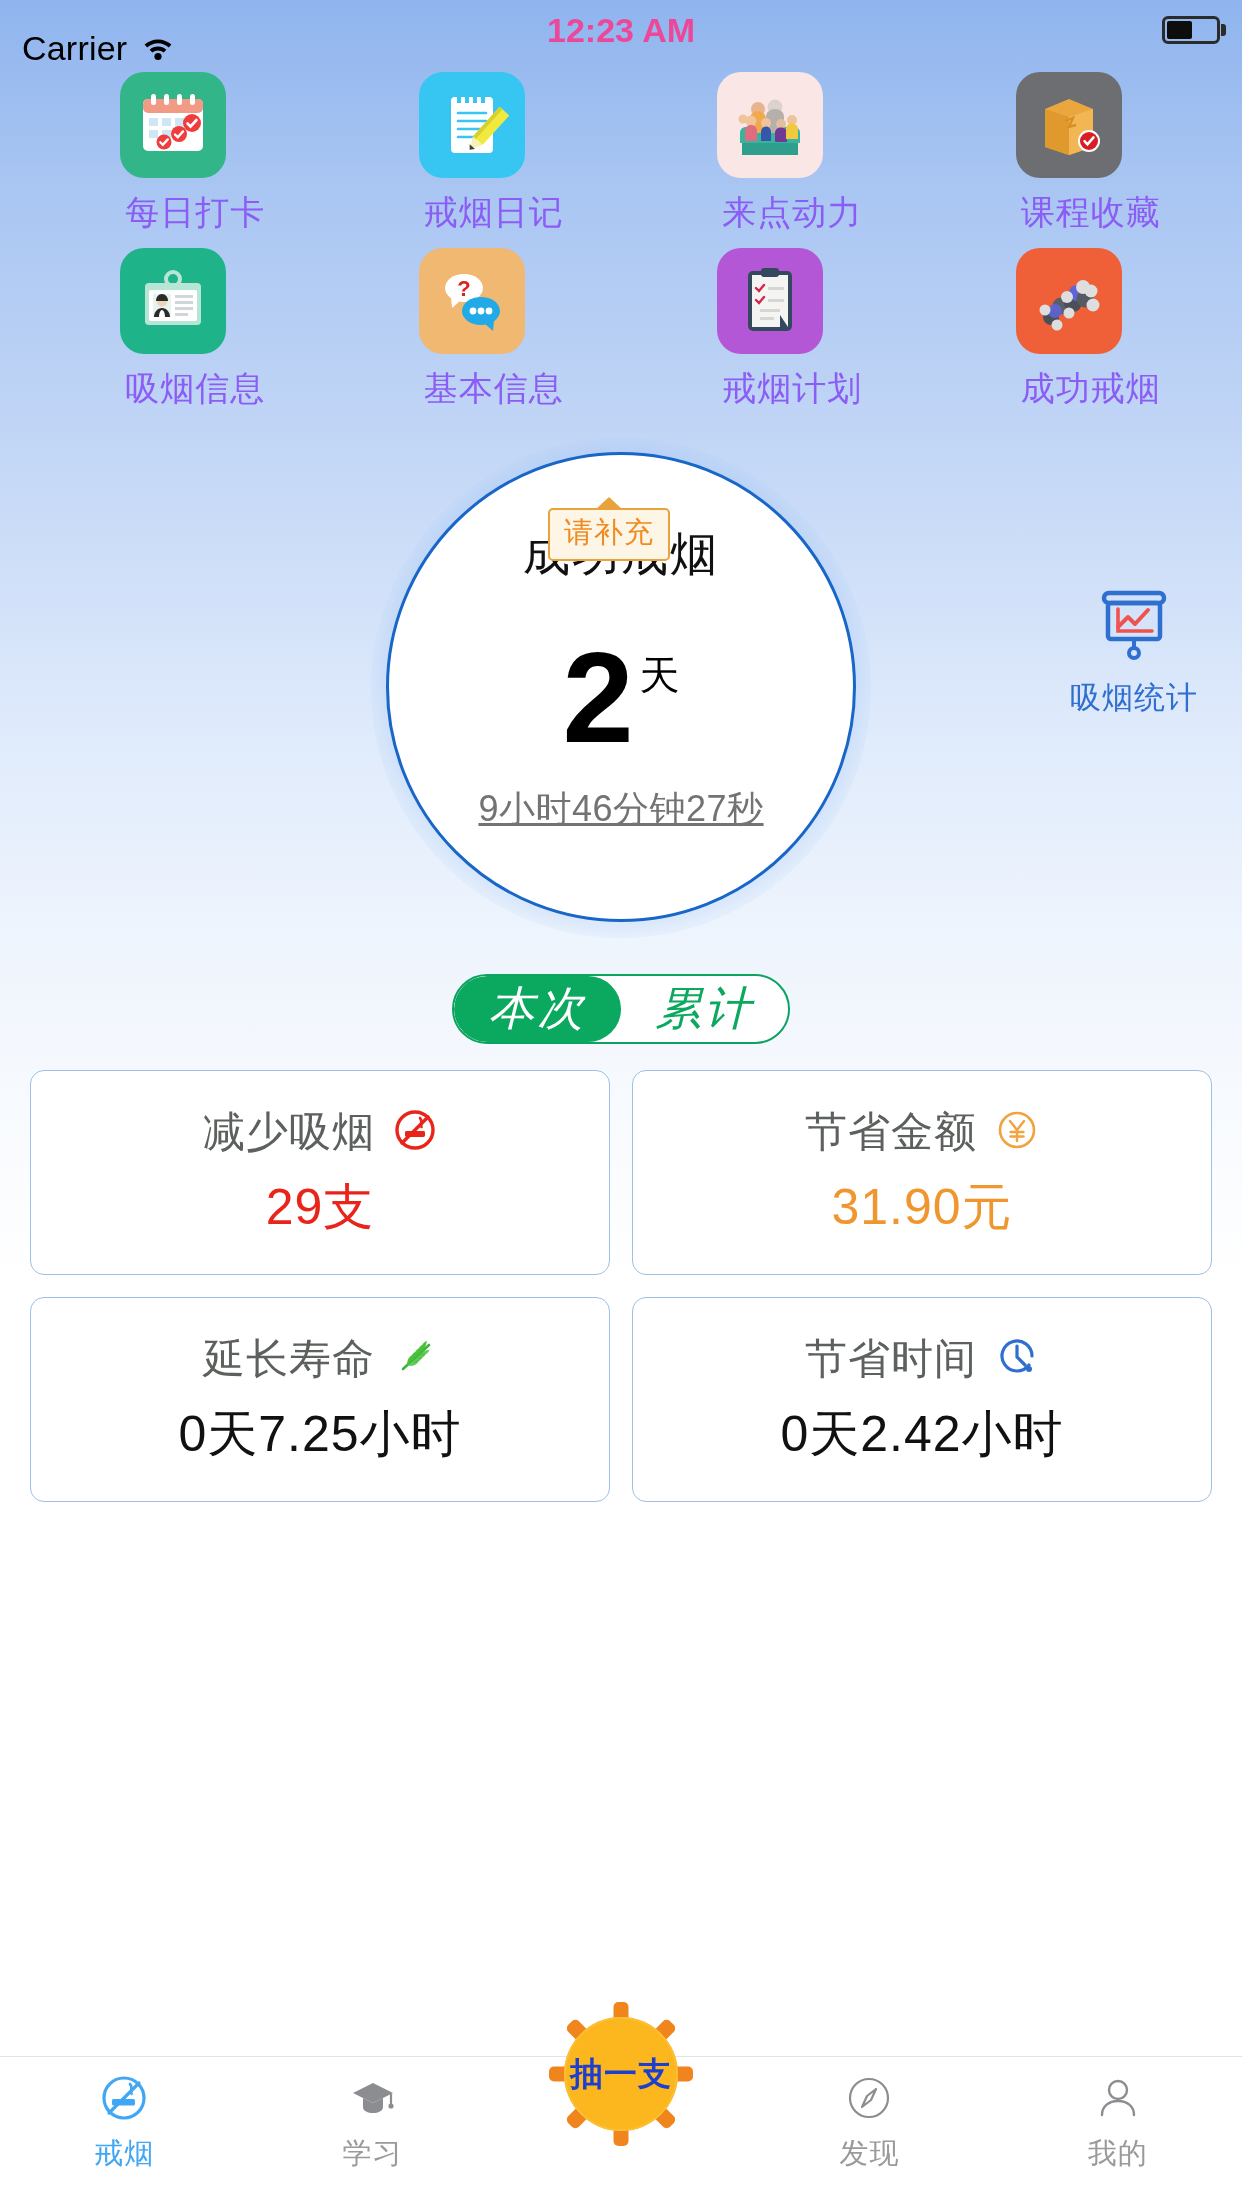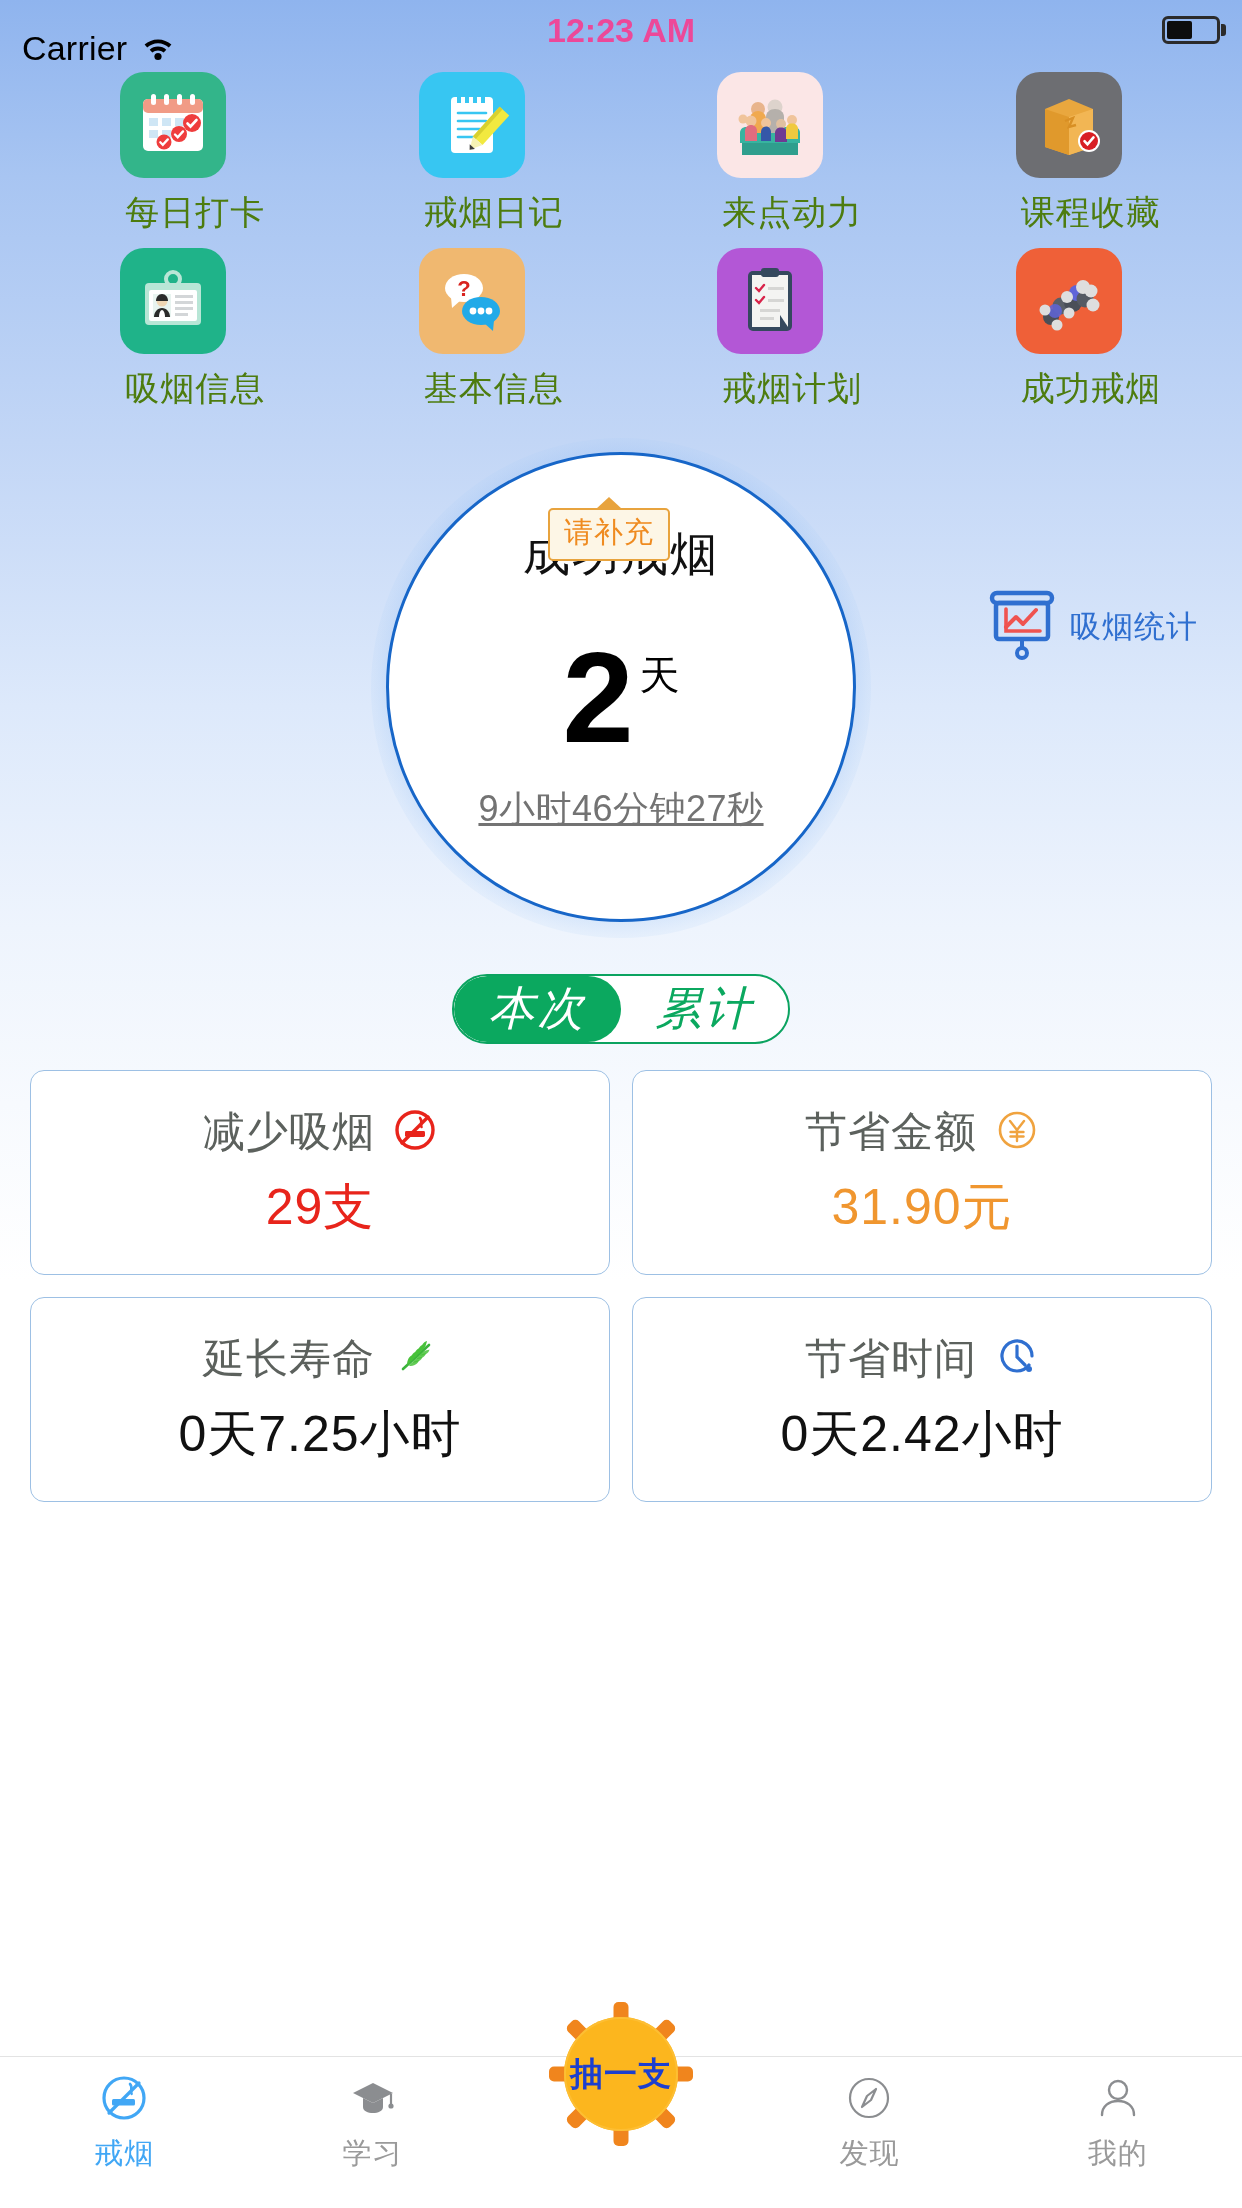--- a/index.html
+++ b/index.html
@@ -44,21 +44,21 @@
     row-gap: 12px; padding: 12px 24px 0 24px;
   }
   .grid-cell {
     display: flex; flex-direction: column; align-items: center; gap: 12px;
   }
   .app-icon {
     width: 106px; height: 106px; border-radius: 24px;
     display: flex; align-items: center; justify-content: center;
     position: relative; overflow: hidden;
   }
-  .app-label { font-size: 34px; color: #4d7c0f; letter-spacing: 1px; margin-left: 44px; }
+  .app-label { font-size: 34px; color: #8b5cf6; letter-spacing: 1px; margin-left: 44px; }
 
   
   .tooltip-wrap {
     position: absolute; left: 548px; top: 497px;
     display: flex; flex-direction: column; align-items: center;
     z-index: 5;
   }
   .tip-arrow {
     width: 0; height: 0;
     border-left: 13px solid transparent; border-right: 13px solid transparent;
@@ -86,21 +86,21 @@
   }
   .c-title { font-size: 47px; color: #111; margin-top: 68px; letter-spacing: 2px; }
   .c-daysrow { display: flex; align-items: flex-start; margin-top: 56px; }
   .c-days { font-size: 128px; font-weight: 700; color: #000; line-height: .88; }
   .c-dayunit { font-size: 40px; color: #000; margin-left: 6px; margin-top: 6px; }
   .c-timer { font-size: 36px; color: #737373; margin-top: 30px; letter-spacing: .5px; text-decoration: underline; }
 
   
   .stats-link {
     position: absolute; right: 44px; top: 585px;
-    display: flex; align-items: center; gap: 8px;
+    display: flex; flex-direction: column; align-items: center; gap: 8px;
     z-index: 4;
     font-family: Liberation Serif, serif;
   }
   .stats-label { font-size: 31px; color: #2f6fd0; letter-spacing: 1px; }
 
   
   .seg-wrap { display: flex; justify-content: center; margin-top: 4px; }
   .seg {
     display: flex; width: 338px; height: 70px;
     border: 2px solid #0ba360; border-radius: 36px; overflow: hidden; background: #fff;

